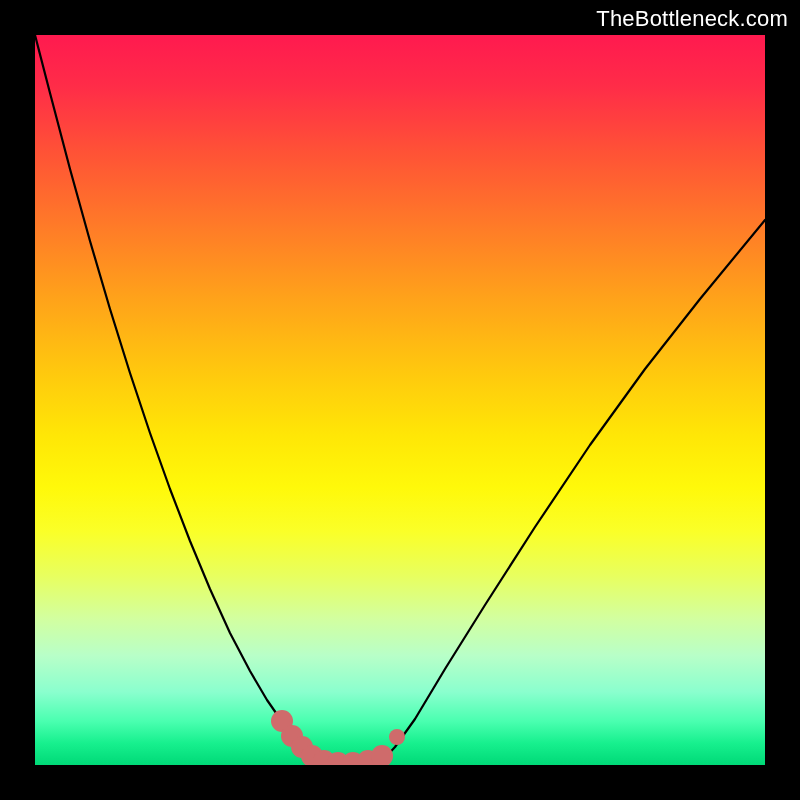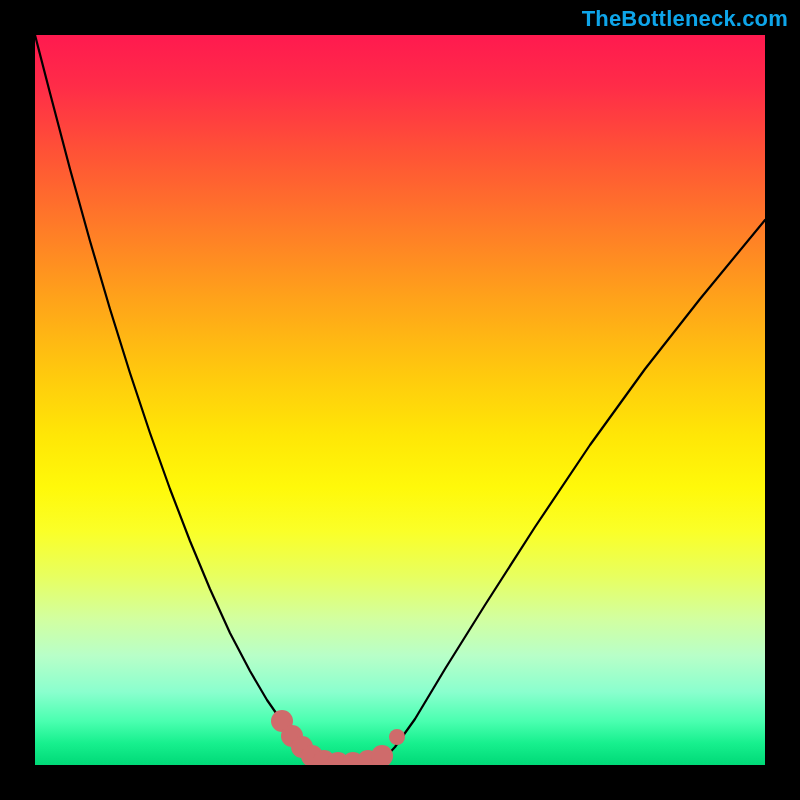--- a/index.html
+++ b/index.html
@@ -56,23 +56,23 @@
     position: absolute;
     left: 0;
     top: 0;
     width: 730px;
     height: 730px;
   }
   .watermark {
     position: absolute;
     top: 6px;
     right: 12px;
-    color: #0ea5e9;
+    color: #ffffff;
     font-size: 22px;
-    font-weight: 700;
+    font-weight: 400;
     letter-spacing: 0.2px;
     user-select: none;
     margin-left: 47px;
   }
 </style>
 </head>
 <body>
 
 <div class="frame">
   <div class="plot">

